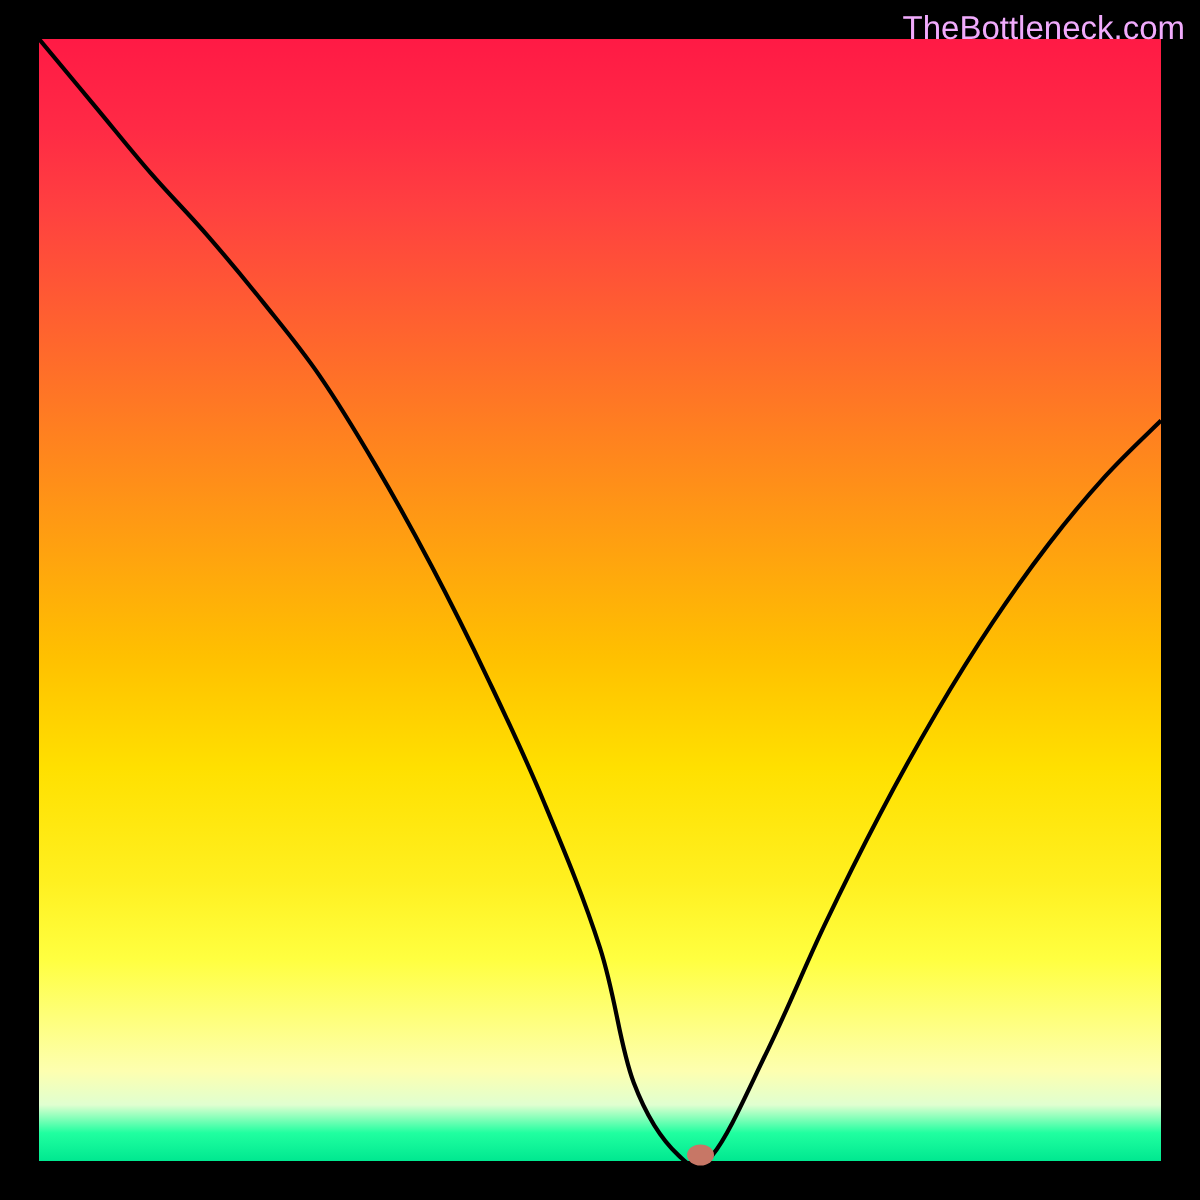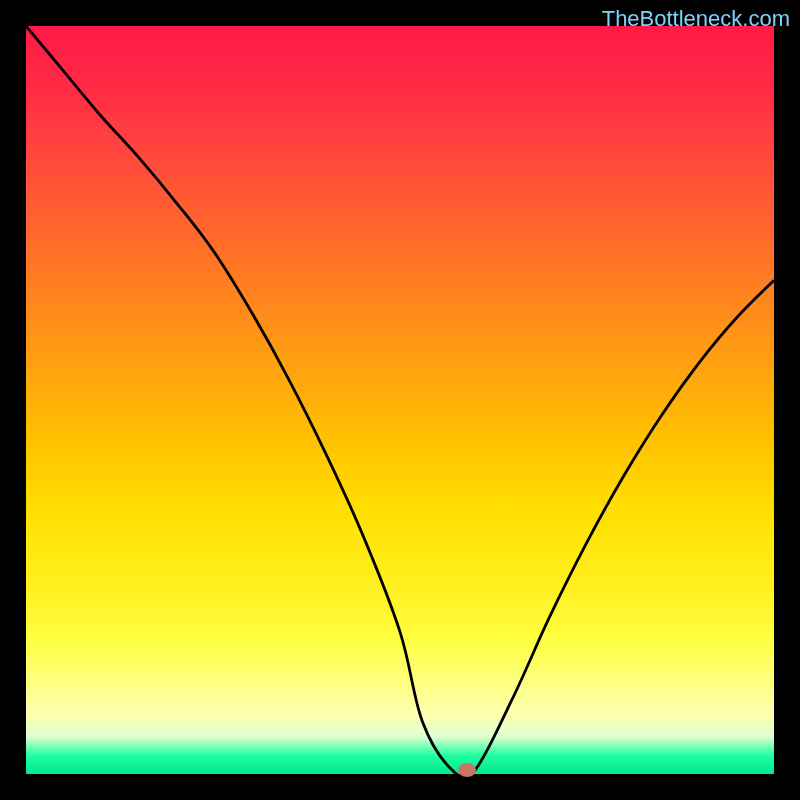--- a/index.html
+++ b/index.html
@@ -13,21 +13,21 @@
 .container {
   width: 800px;
   height: 800px;
   position: relative;
   background: #000;
 }
 .watermark {
   position: absolute;
   top: 6px;
   right: 10px;
-  color: #7dd3fc;
+  color: #f0abfc;
   font-family: Arial, sans-serif;
   font-size: 22px;
   z-index: 5;
 }
 .plot {
   position: absolute;
   left: 26px;
   top: 26px;
   width: 748px;
   height: 748px;

